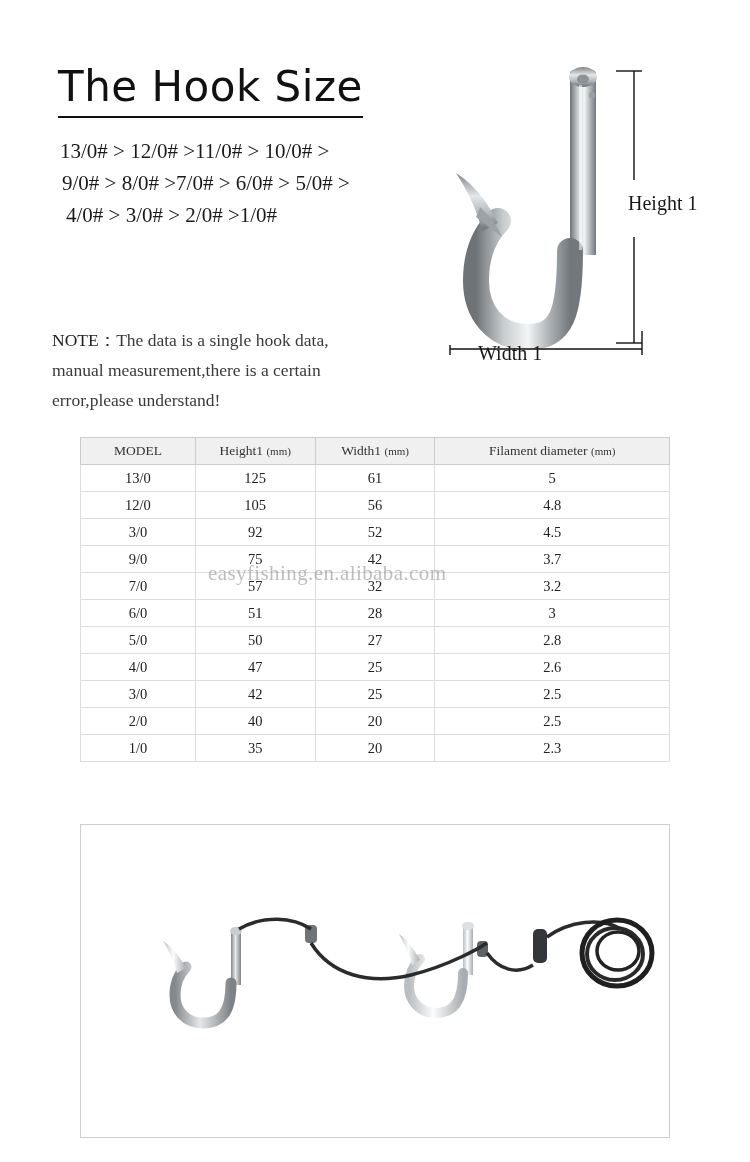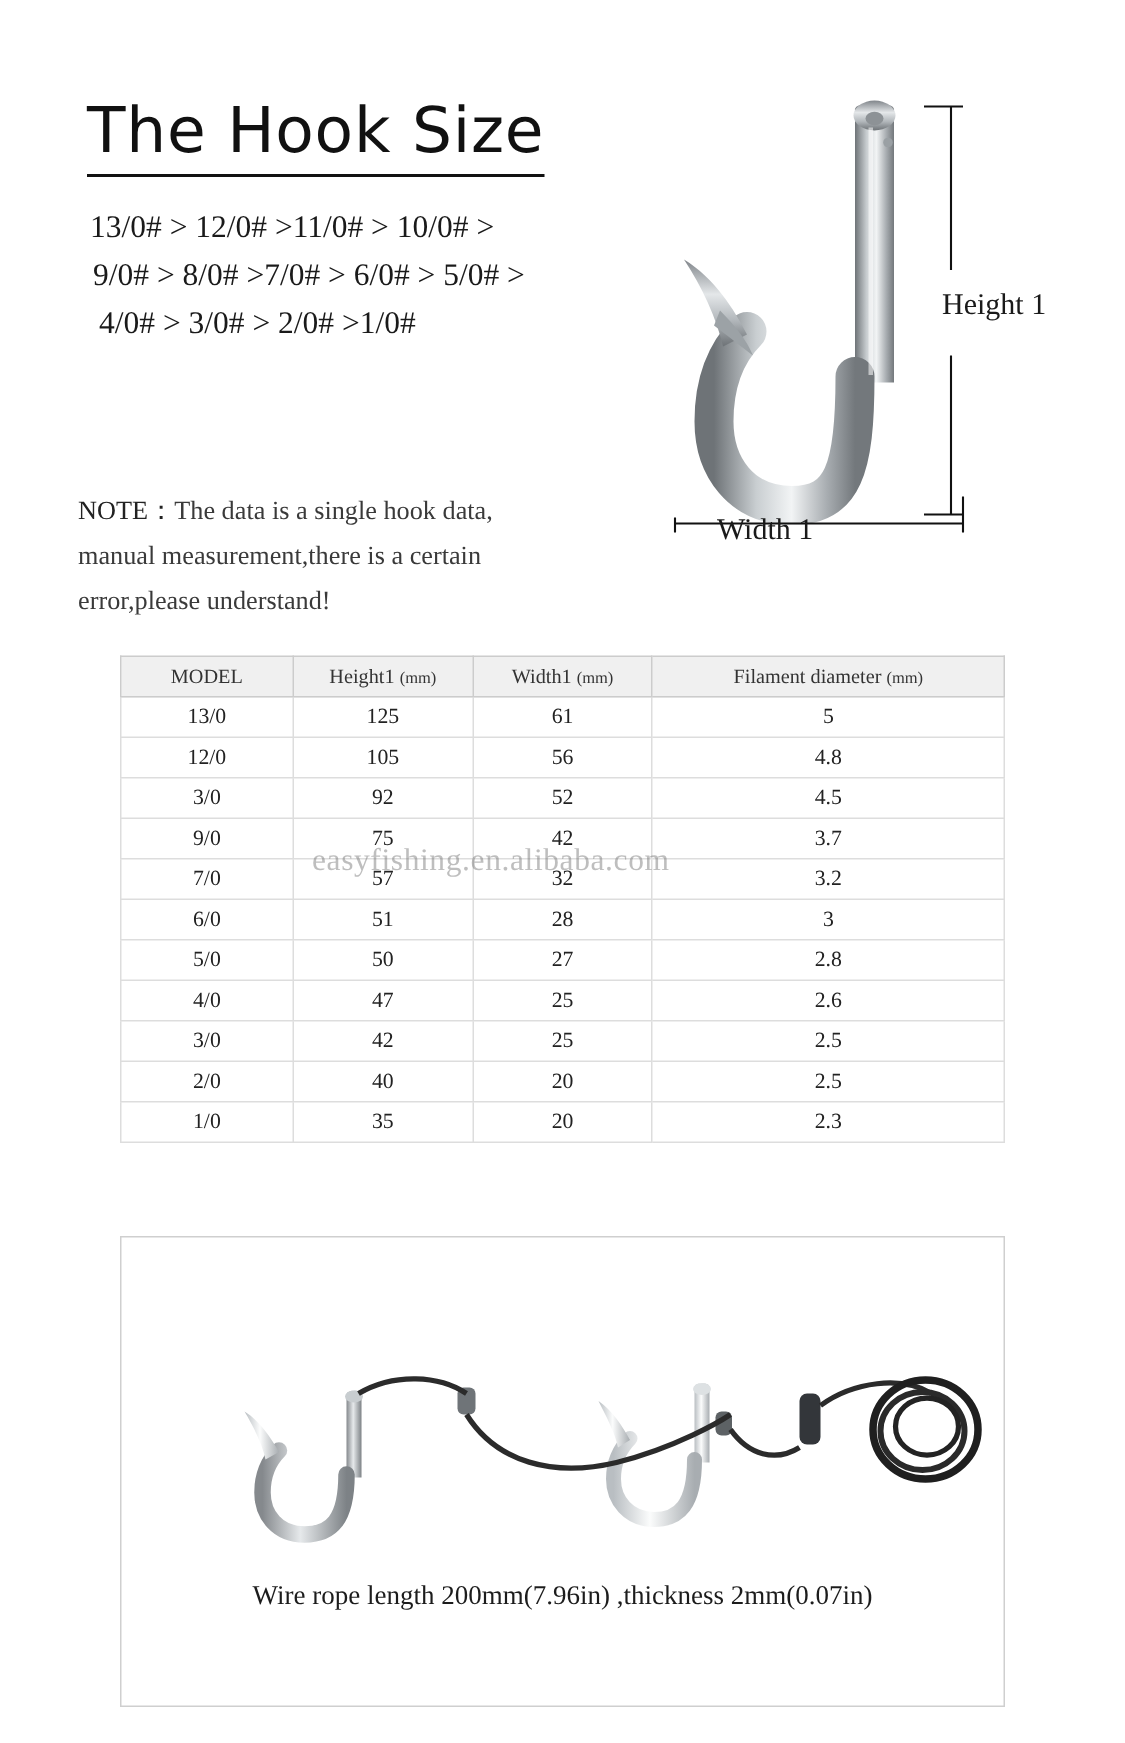--- a/index.html
+++ b/index.html
@@ -354,14 +354,13 @@
 
     <path d="M158,104 C182,90 212,92 230,104" fill="none" stroke="#2b2b2b" stroke-width="3.5"></path>
     <path d="M230,118 C250,150 288,160 330,150 C370,140 400,122 406,118" fill="none" stroke="#2b2b2b" stroke-width="3.5"></path>
     <path d="M406,128 C418,145 436,150 452,140" fill="none" stroke="#2b2b2b" stroke-width="3.5"></path>
     <path d="M466,112 C488,96 520,92 540,104" fill="none" stroke="#2b2b2b" stroke-width="3.5"></path>
 
     <ellipse cx="536" cy="128" rx="35" ry="33" fill="none" stroke="#1f1f1f" stroke-width="5"></ellipse>
     <ellipse cx="534" cy="129" rx="28" ry="26" fill="none" stroke="#2a2a2a" stroke-width="4"></ellipse>
     <ellipse cx="537" cy="126" rx="21" ry="19" fill="none" stroke="#232323" stroke-width="3.5"></ellipse>
   </svg>
-  <div class="rig-caption">Wire rope length 200mm(7.96in) ,thickness 2mm(0.07in)</div>
 </div>
 
 </body></html>

